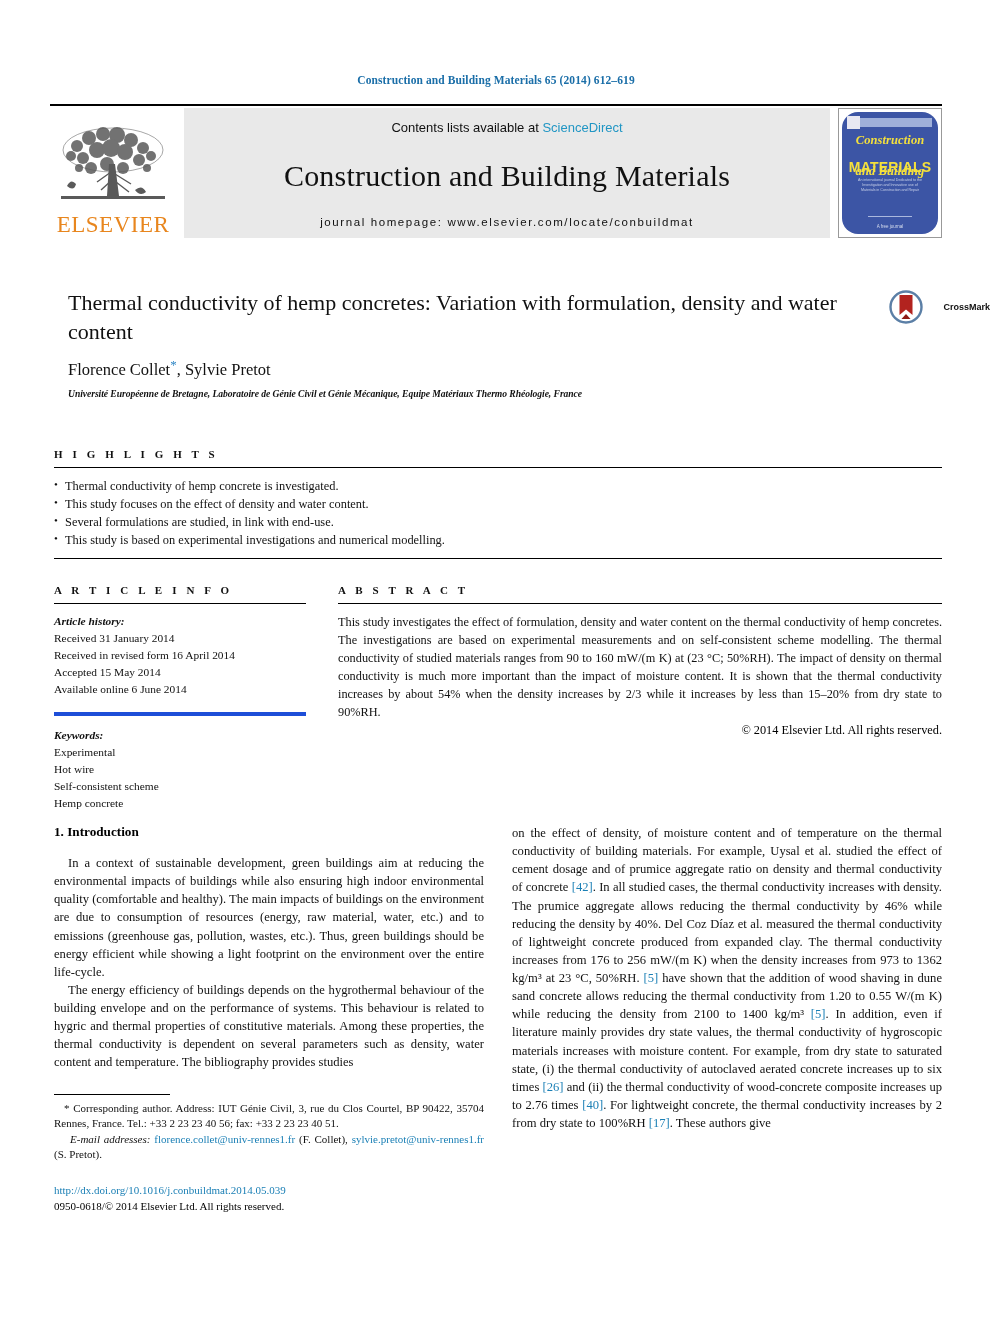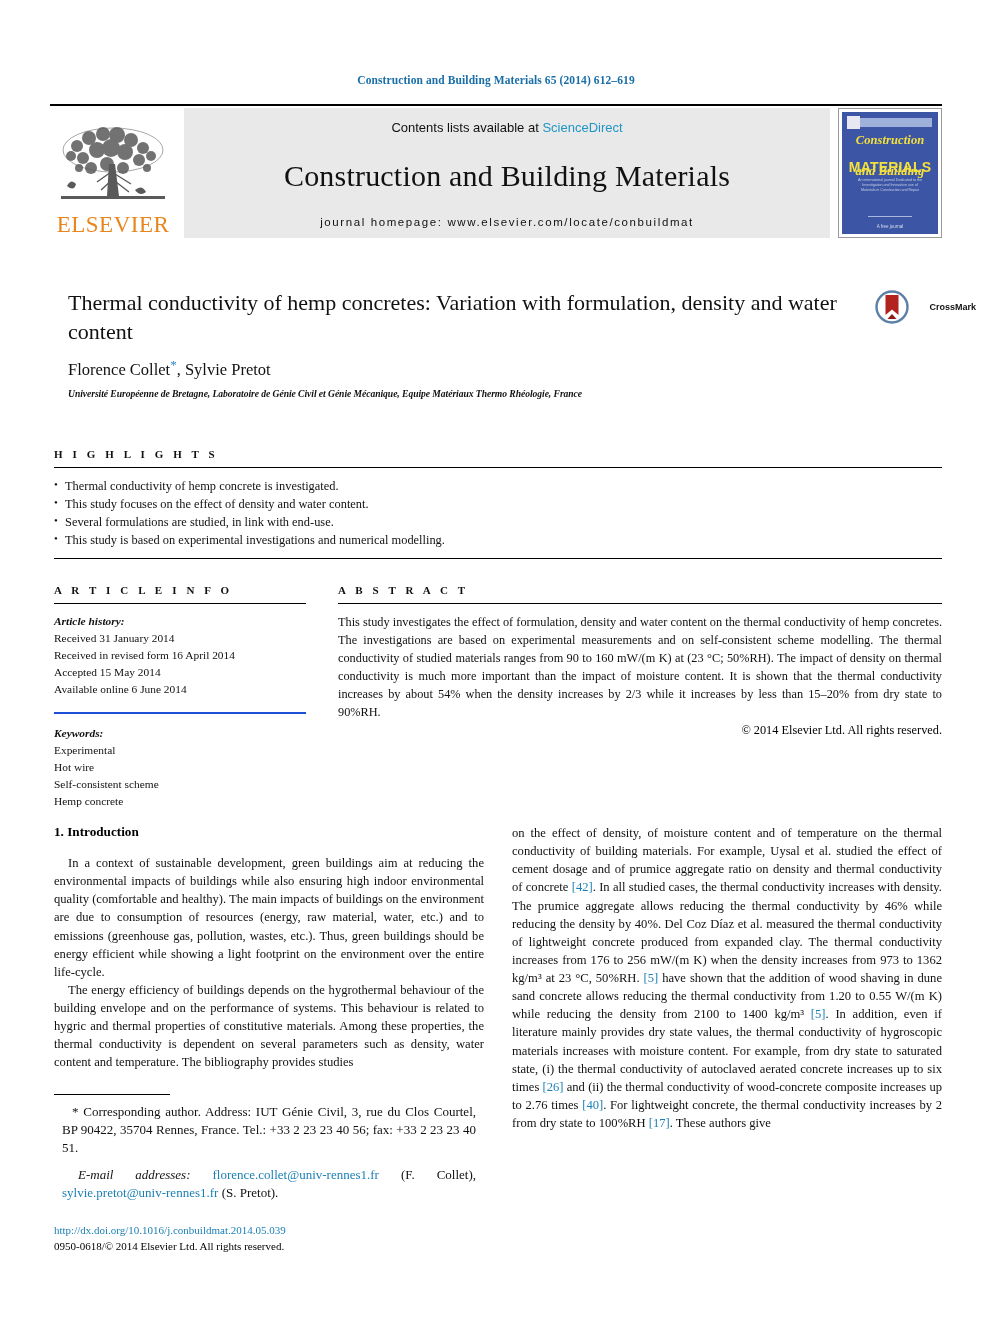--- a/index.html
+++ b/index.html
@@ -109,20 +109,21 @@
     background: #fff;
     box-sizing: border-box;
     padding: 3px;
   }
   .cover-inner {
     width: 100%;
     height: 100%;
     background: #3c55a5;
     position: relative;
     overflow: hidden;
+    border-radius: 16px;
   }
   .cover-topbar {
     position:absolute; top:6px; left:6px; right:6px; height:9px;
     background:#9fb0da;
   }
   .cover-ebox {
     position:absolute; top:4px; left:5px; width:13px; height:13px;
     background:#e8e8f2;
   }
   .cover-t1, .cover-t2 {
@@ -179,21 +180,21 @@
     font-style: italic;
     font-weight: bold;
     font-size: 9.6px;
     margin-top: 8px;
     color: #111;
     letter-spacing: -0.05px;
   }
   .crossmark {
     position: absolute;
     top: 290px;
-    right: 50px;
+    right: 36px;
     display: flex;
     align-items: center;
     gap: 20px;
   }
   .crossmark-label {
     font-family: "Liberation Sans", sans-serif;
     font-weight: bold;
     font-size: 9px;
     color: #111;
   }
@@ -249,21 +250,21 @@
   .col-info { width: 252px; flex: 0 0 252px; }
   .col-abstract { flex: 1 1 auto; }
   .info-body {
     font-family: "Liberation Serif", serif;
     font-size: 11.4px;
     line-height: 1.5;
     color: #111;
     margin-top: 9px;
   }
   .info-body .ital { font-style: italic; font-weight: bold; display:block; }
-  .kw-block { margin-top: 13px; padding-top: 11px; border-top: 2px solid #1d4ed8; }
+  .kw-block { margin-top: 13px; padding-top: 11px; border-top: 4px solid #1d4ed8; }
   .abstract-body {
     font-family: "Liberation Serif", serif;
     font-size: 12.3px;
     line-height: 1.46;
     text-align: justify;
     color: #111;
     margin-top: 10px;
   }
   .copyright-line {
     text-align: right;
@@ -305,25 +306,25 @@
     padding-top: 0;
   }
   .footnote-rule {
     width: 116px;
     border-top: 1px solid #000;
     margin: 0 0 6px 0;
     height: 0;
   }
   .footnote {
     font-family: "Liberation Serif", serif;
-    font-size: 13px;
+    font-size: 11px;
     line-height: 1.42;
     text-align: justify;
     color: #111;
-    margin: 8px;
+    margin: 0;
   }
   .footnote .link { color: #1a7fb5; }
   .doi-block {
     margin-top: 20px;
     font-family: "Liberation Serif", serif;
     font-size: 11px;
     line-height: 1.45;
   }
   .doi-block .doi { color: #1a7fb5; }
   sup { font-size: 0.72em; vertical-align: super; line-height: 0; }

